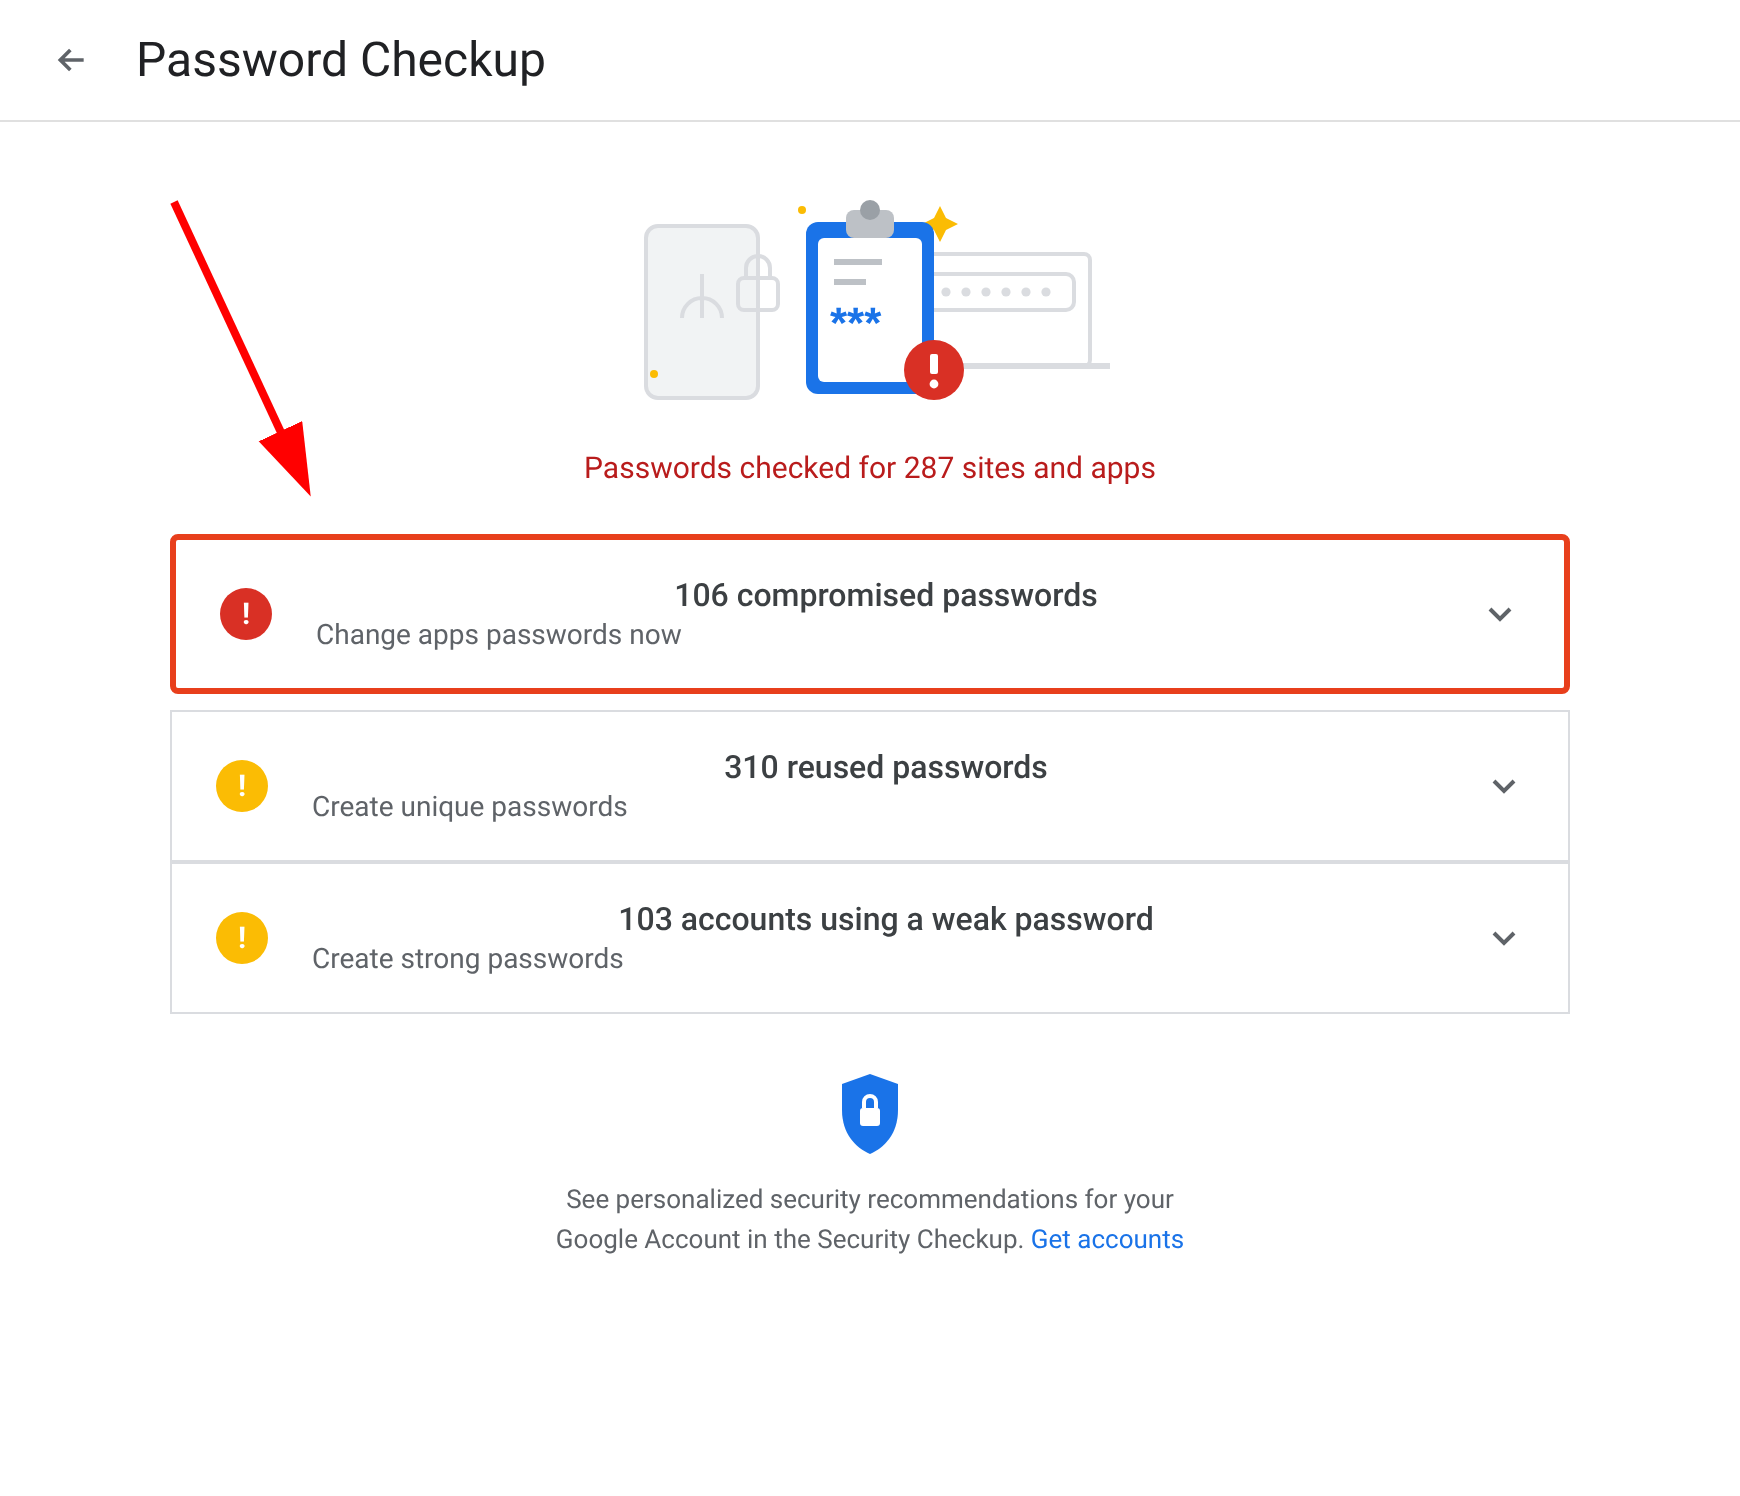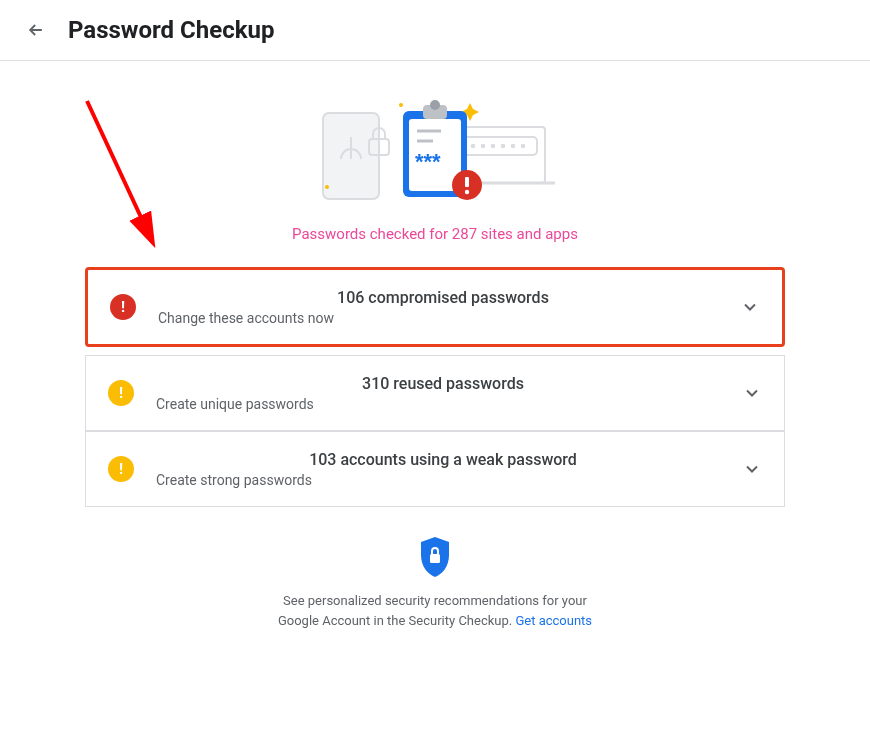--- a/index.html
+++ b/index.html
@@ -21,38 +21,38 @@
       width: 24px;
       height: 24px;
       display: flex;
       align-items: center;
       justify-content: center;
       cursor: pointer;
       color: #5f6368;
     }
     .page-title {
       font-size: 24px;
-      font-weight: 700;
+      font-weight: 400;
       color: #202124;
     }
     .content {
       max-width: 700px;
       margin: 0 auto;
       padding: 30px 0;
       position: relative;
     }
     .hero {
       display: flex;
       justify-content: center;
       margin-bottom: 14px;
     }
     .hero-svg { width: 260px; height: 120px; }
     .checked-text {
       text-align: center;
-      color: #ec4899;
+      color: #b91c1c;
       font-size: 15px;
       margin-bottom: 24px;
     }
     .card-list { display: flex; flex-direction: column; }
     .card {
       border: 1px solid #dadce0;
       display: flex;
       align-items: center;
       padding: 18px 22px;
       cursor: pointer;
@@ -171,21 +171,21 @@
   <p class="checked-text">Passwords checked for 287 sites and apps</p>
 
   <div class="card-list">
 
     <div class="card highlighted">
       <div class="status-icon danger">
           <span class="bang">!</span>
         </div>
       <div class="card-body">
         <div class="card-title">106 compromised passwords</div>
-        <div class="card-sub">Change these accounts now</div>
+        <div class="card-sub">Change apps passwords now</div>
       </div>
       <svg class="chevron" width="20" height="20" viewBox="0 0 24 24" fill="none" stroke="currentColor" stroke-width="2.4">
           <path d="M6 9l6 6 6-6"></path>
         </svg>
     </div>
 
     <div class="card">
       <div class="status-icon warning">
           <span class="bang">!</span>
         </div>

